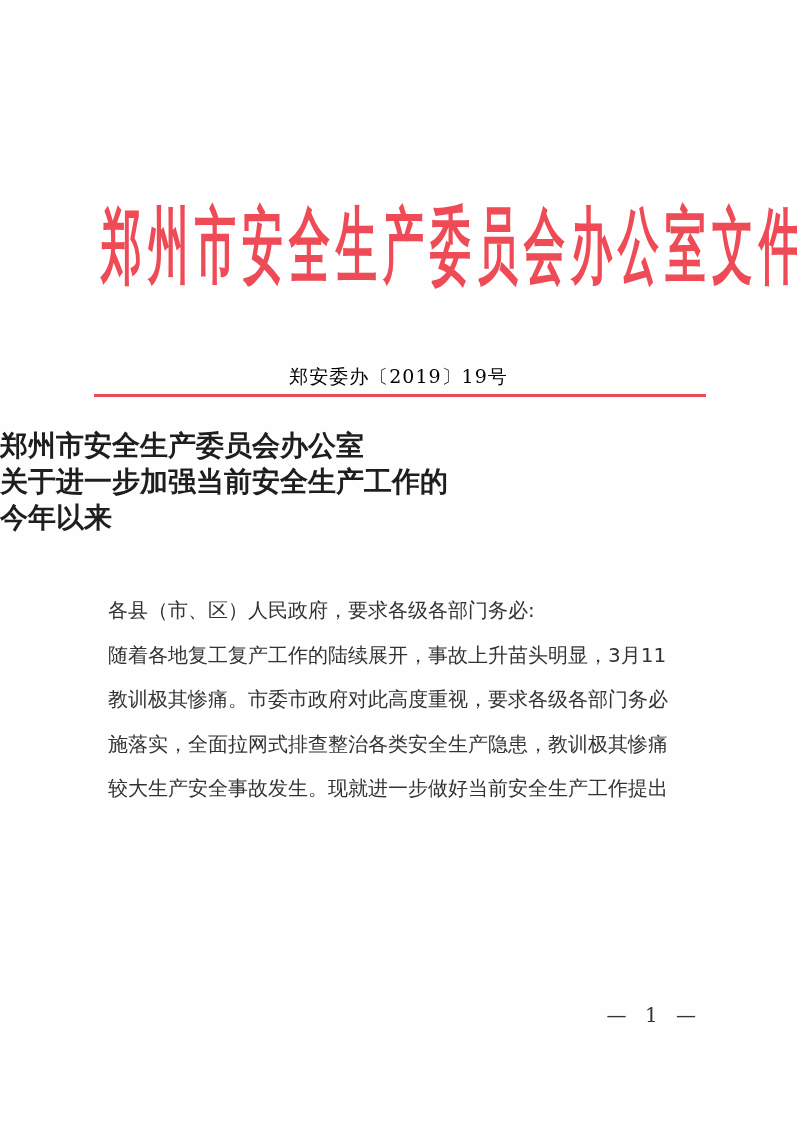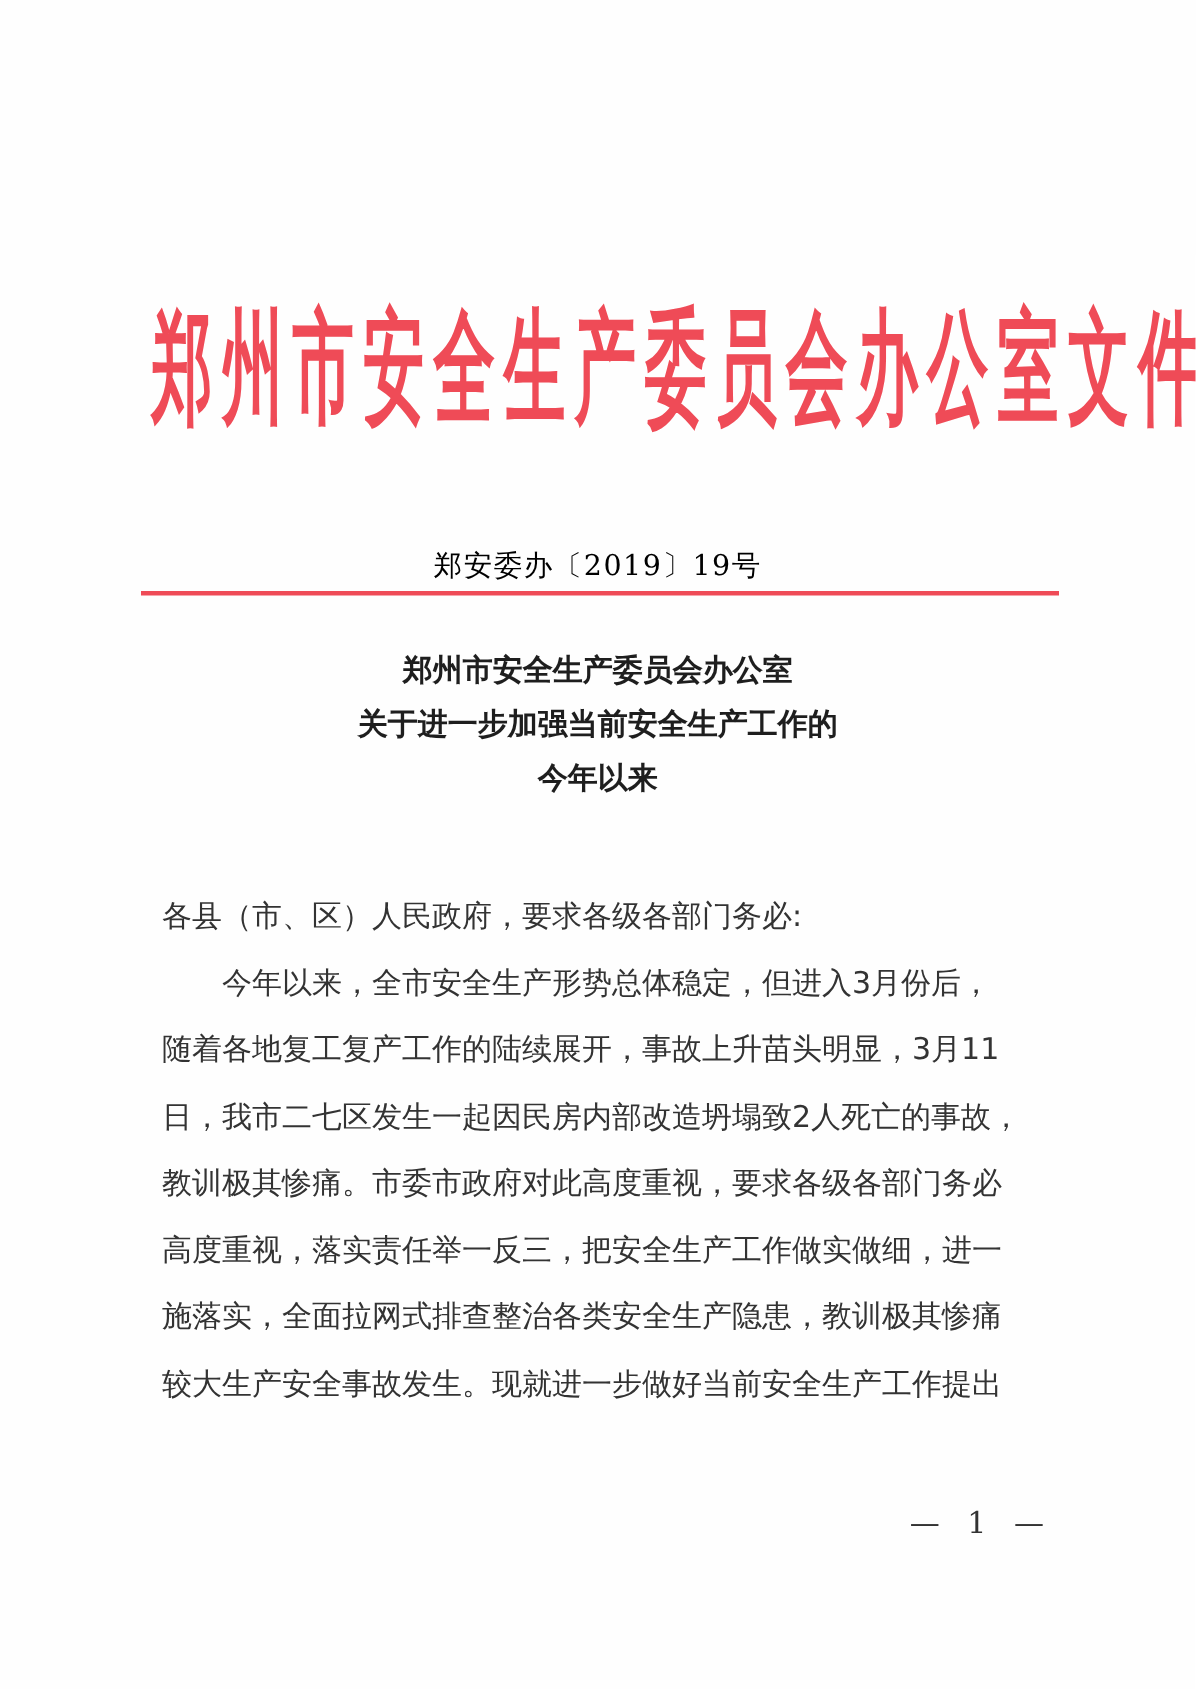--- a/index.html
+++ b/index.html
@@ -60,23 +60,23 @@
     top: 394px;
     width: 612px;
     height: 3px;
     background: #ef4b57;
   }
   .title {
     position: absolute;
     left: 0;
     width: 797px;
     top: 428px;
-    text-align: center;
+    text-align: left;
     font-weight: bold;
-    font-size: 20px;
+    font-size: 28px;
     line-height: 36px;
     color: #1e1e1e;
     font-family: "DejaVu Serif", "Liberation Serif", serif;
   }
   .title div { white-space: nowrap; }
   .body-text {
     position: absolute;
     left: 108px;
     top: 588px;
     width: 594px;
@@ -130,24 +130,21 @@
   <div class="red-rule"></div>
 
   <div class="title">
     <div>郑州市安全生产委员会办公室</div>
     <div>关于进一步加强当前安全生产工作的</div>
     <div>今年以来</div>
   </div>
 
   <div class="body-text">
     <div class="line left">各县（市、区）人民政府，要求各级各部门务必:</div>
-    <div class="line left indent">今年以来，全市安全生产形势总体稳定，但进入3月份后，</div>
     <div class="line left">随着各地复工复产工作的陆续展开，事故上升苗头明显，3月11</div>
-    <div class="line left">日，我市二七区发生一起因民房内部改造坍塌致2人死亡的事故，</div>
     <div class="line left">教训极其惨痛。市委市政府对此高度重视，要求各级各部门务必</div>
-    <div class="line left">高度重视，落实责任举一反三，把安全生产工作做实做细，进一</div>
     <div class="line left">施落实，全面拉网式排查整治各类安全生产隐患，教训极其惨痛</div>
     <div class="line left">较大生产安全事故发生。现就进一步做好当前安全生产工作提出</div>
   </div>
 
   <div class="page-num">— 1 —</div>
 
 </div>
 
 </body></html>

